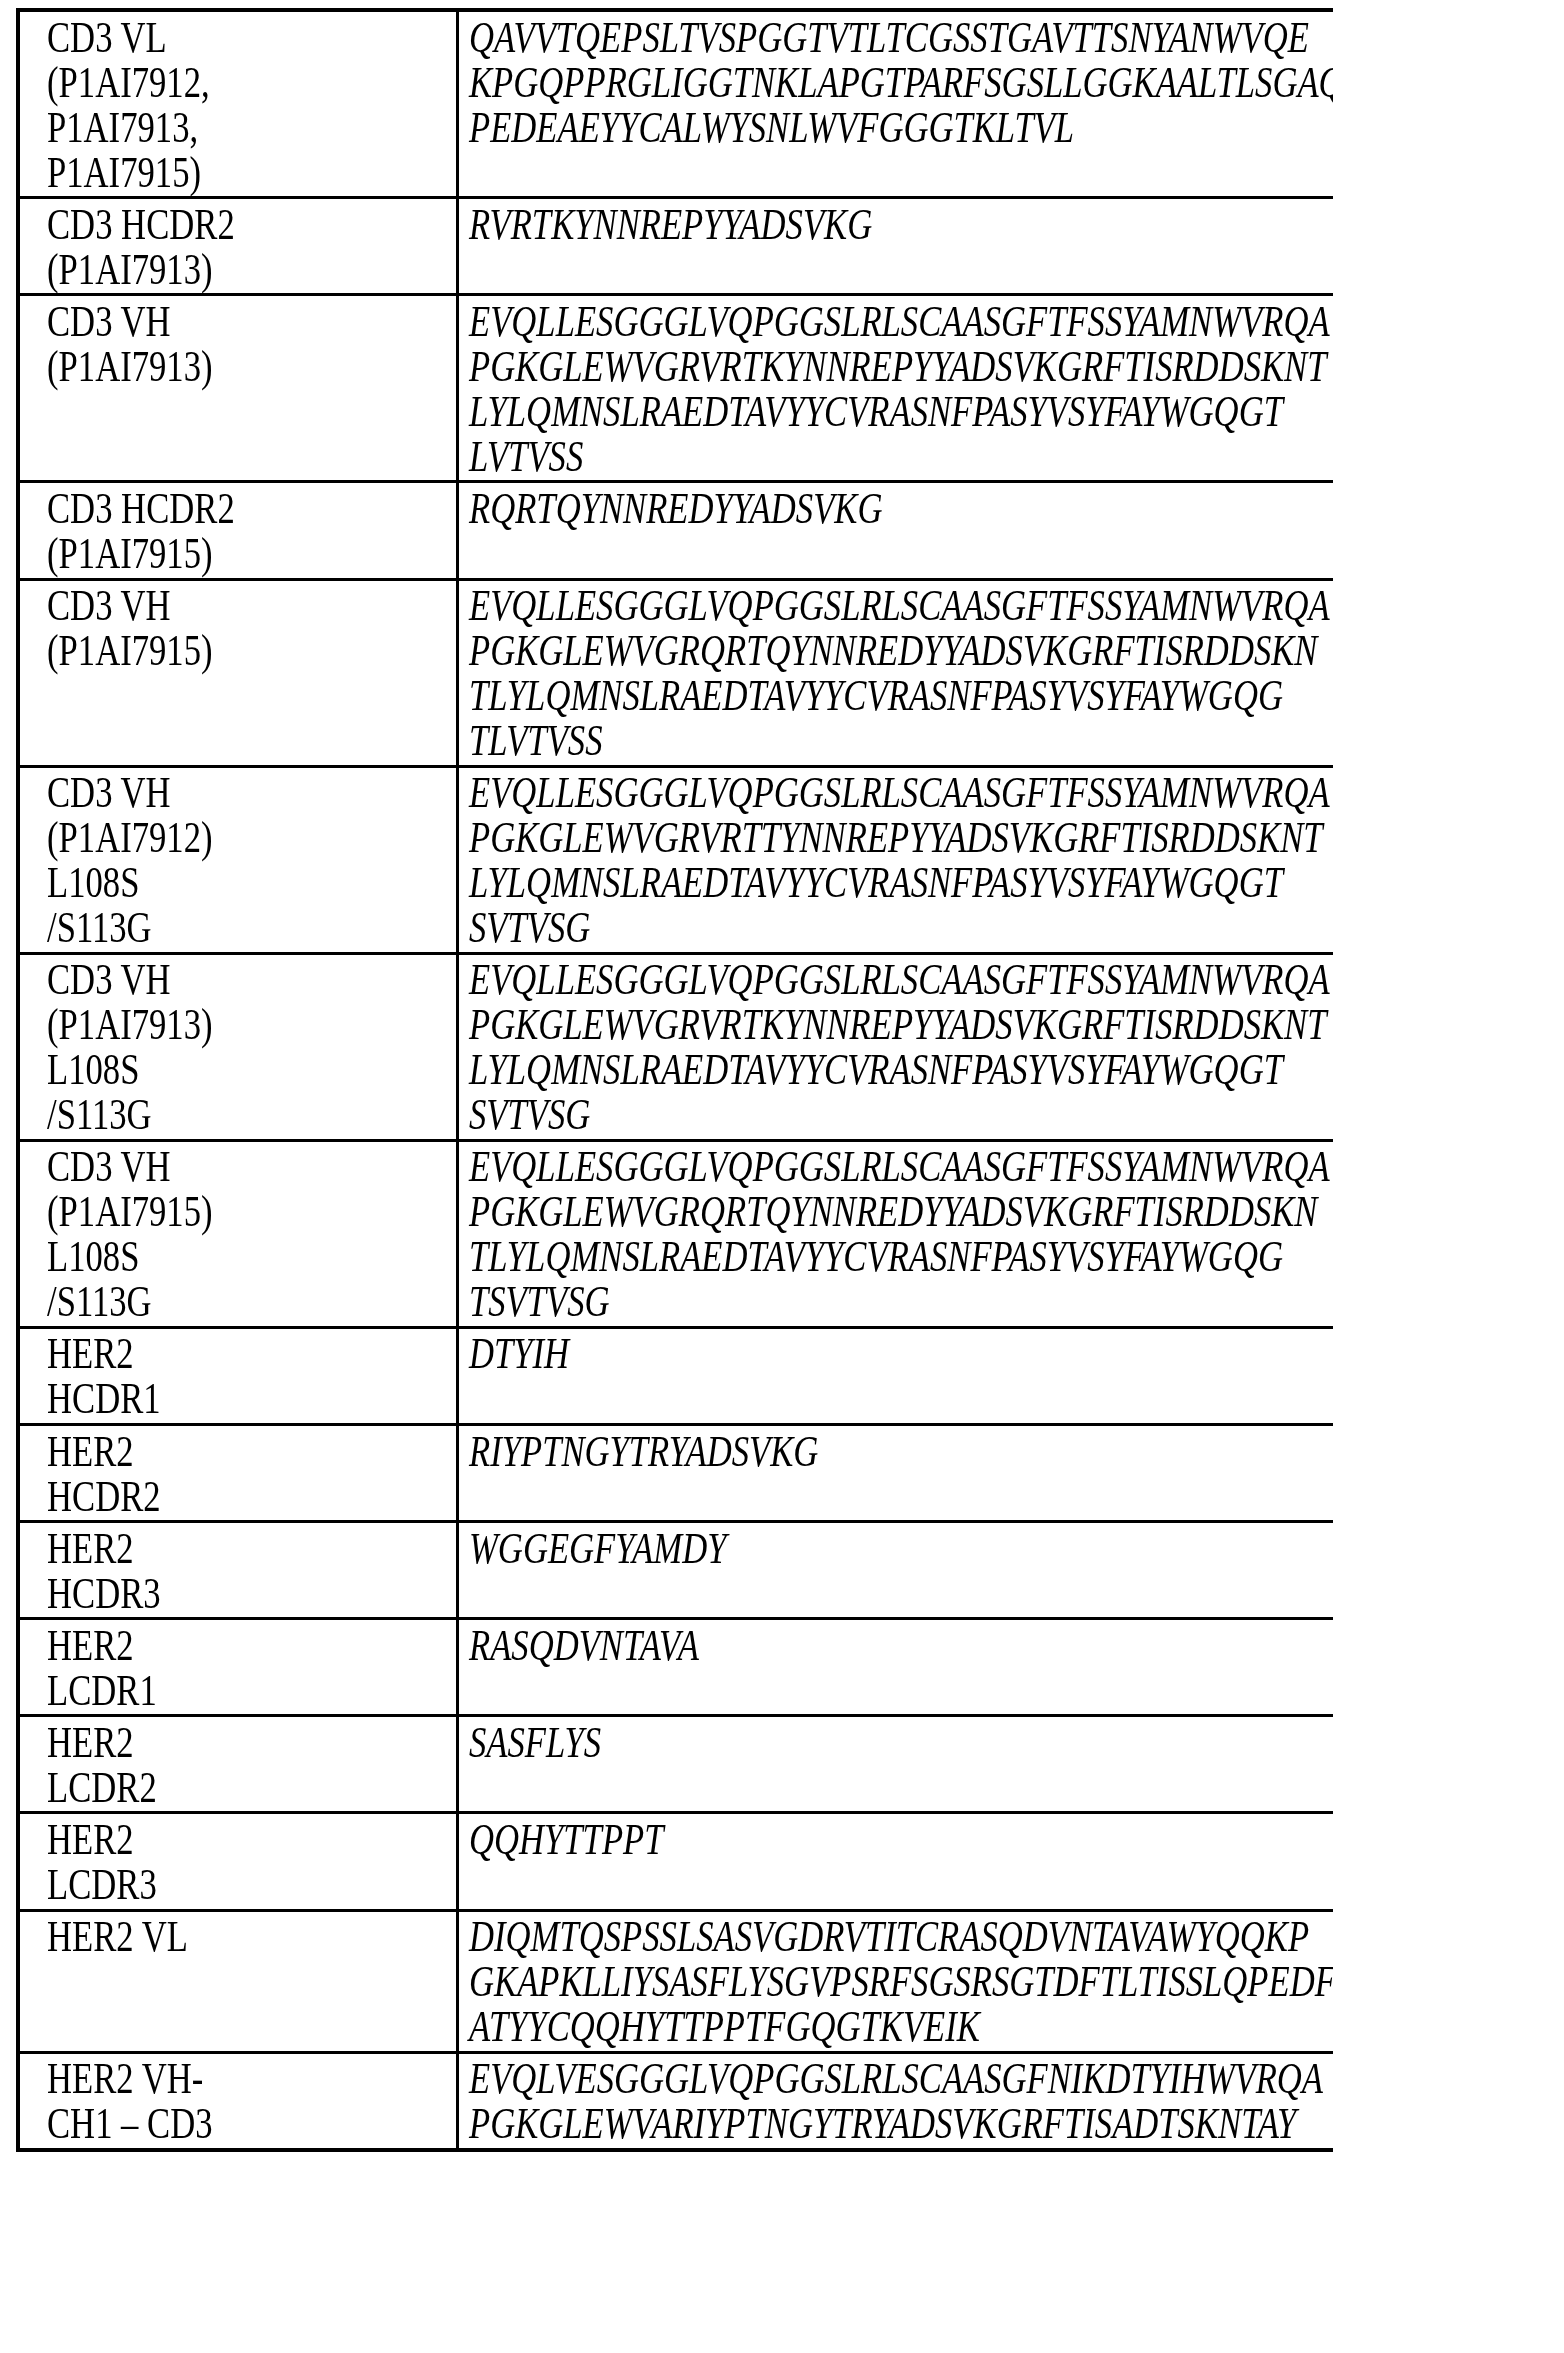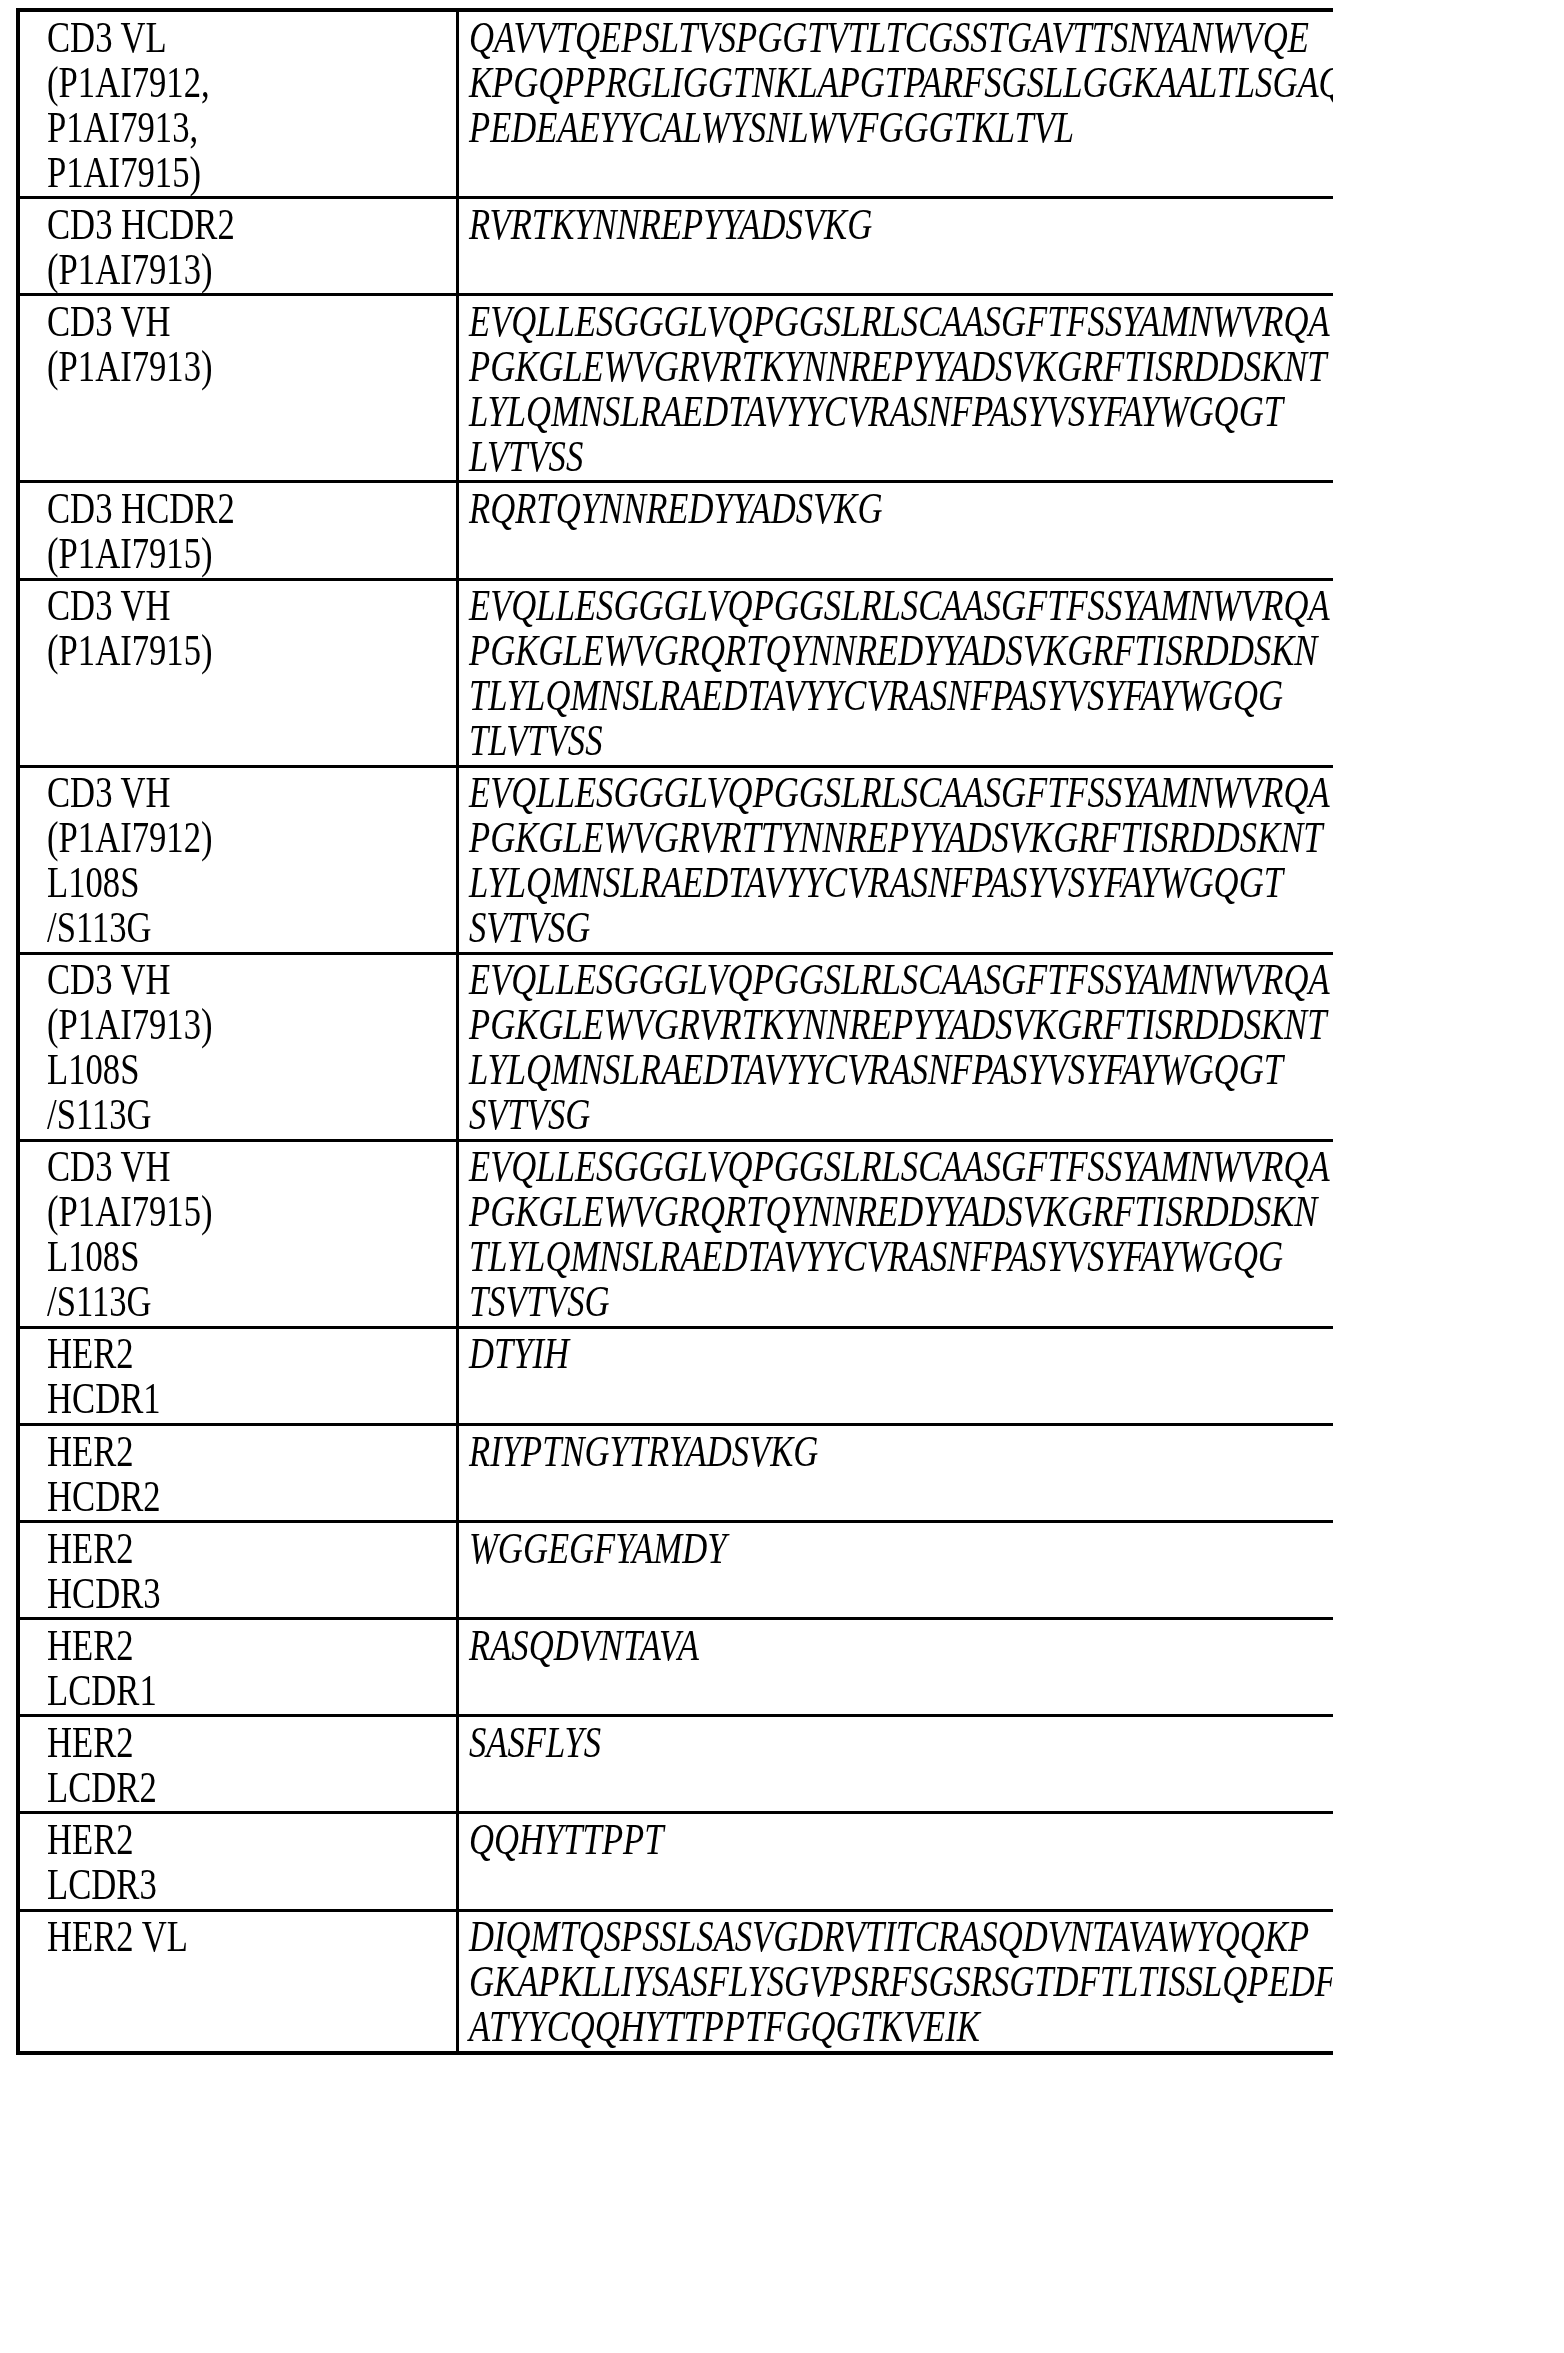--- a/index.html
+++ b/index.html
@@ -274,16 +274,29 @@
     <td class="c-seq">
       <span class="cond">DIQMTQSPSSLSASVGDRVTITCRASQDVNTAVAWYQQKP
 GKAPKLLIYSASFLYSGVPSRFSGSRSGTDFTLTISSLQPEDF
 ATYYCQQHYTTPPTFGQGTKVEIK</span>
     </td>
     <td class="c-id">
       <span class="idnum">18</span>
     </td>
   </tr>
 
+  <tr>
+    <td class="c-name">
+      <span class="cond">HER2 VH-
+CH1 – CD3</span>
+    </td>
+    <td class="c-seq">
+      <span class="cond">EVQLVESGGGLVQPGGSLRLSCAASGFNIKDTYIHWVRQA
+PGKGLEWVARIYPTNGYTRYADSVKGRFTISADTSKNTAY</span>
+    </td>
+    <td class="c-id">
+      <span class="idnum">28</span>
+    </td>
+  </tr>
 </tbody>
   </table>
 </div>
 
 
 </body></html>

